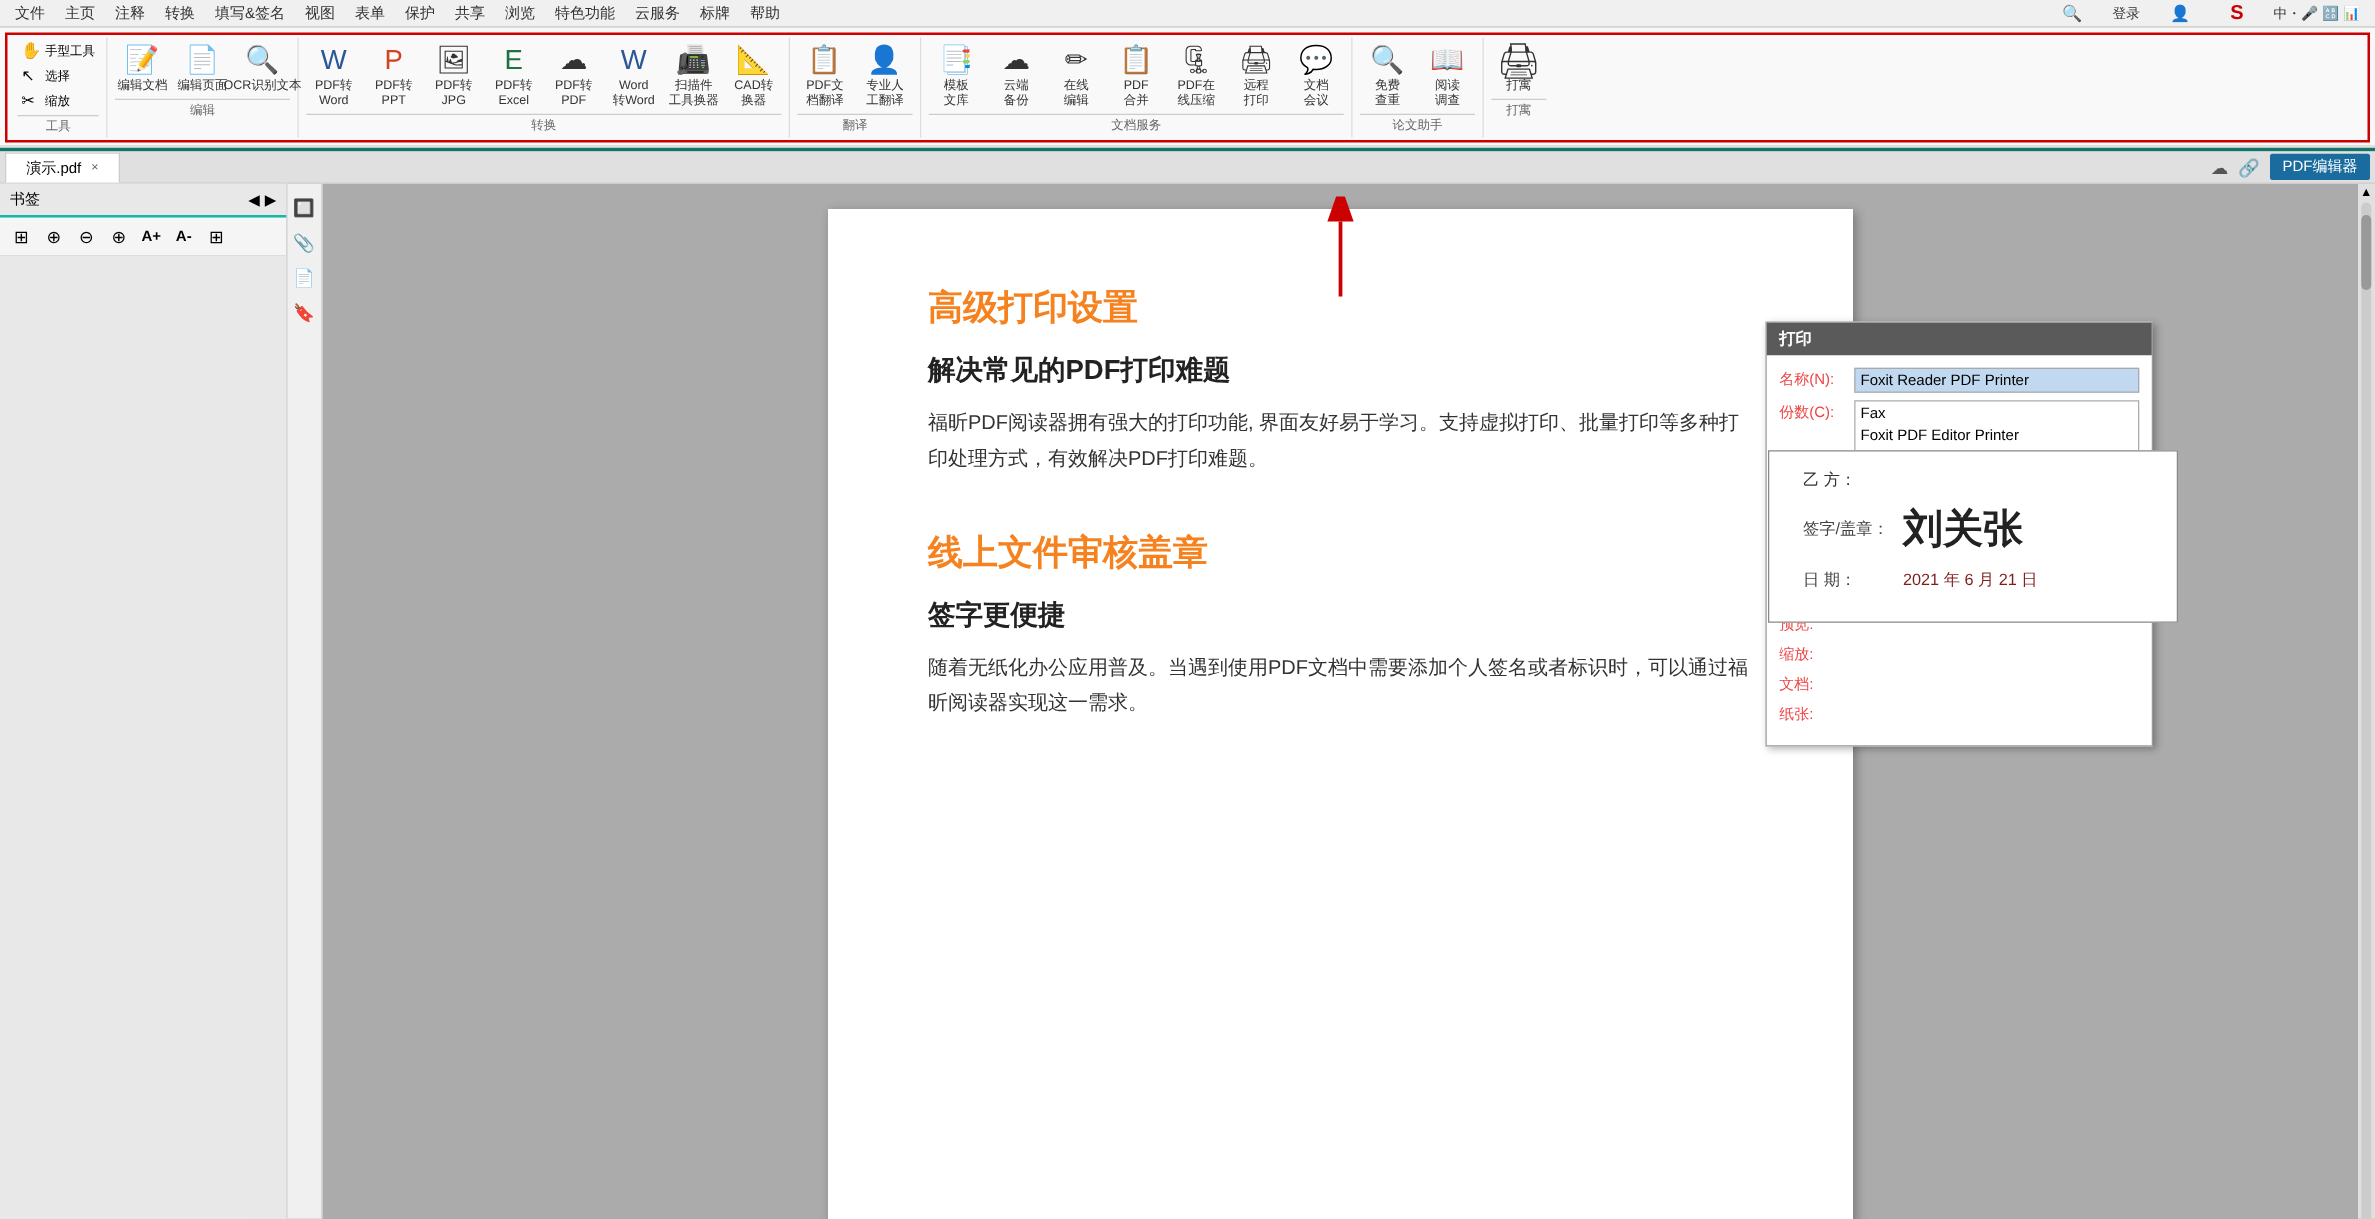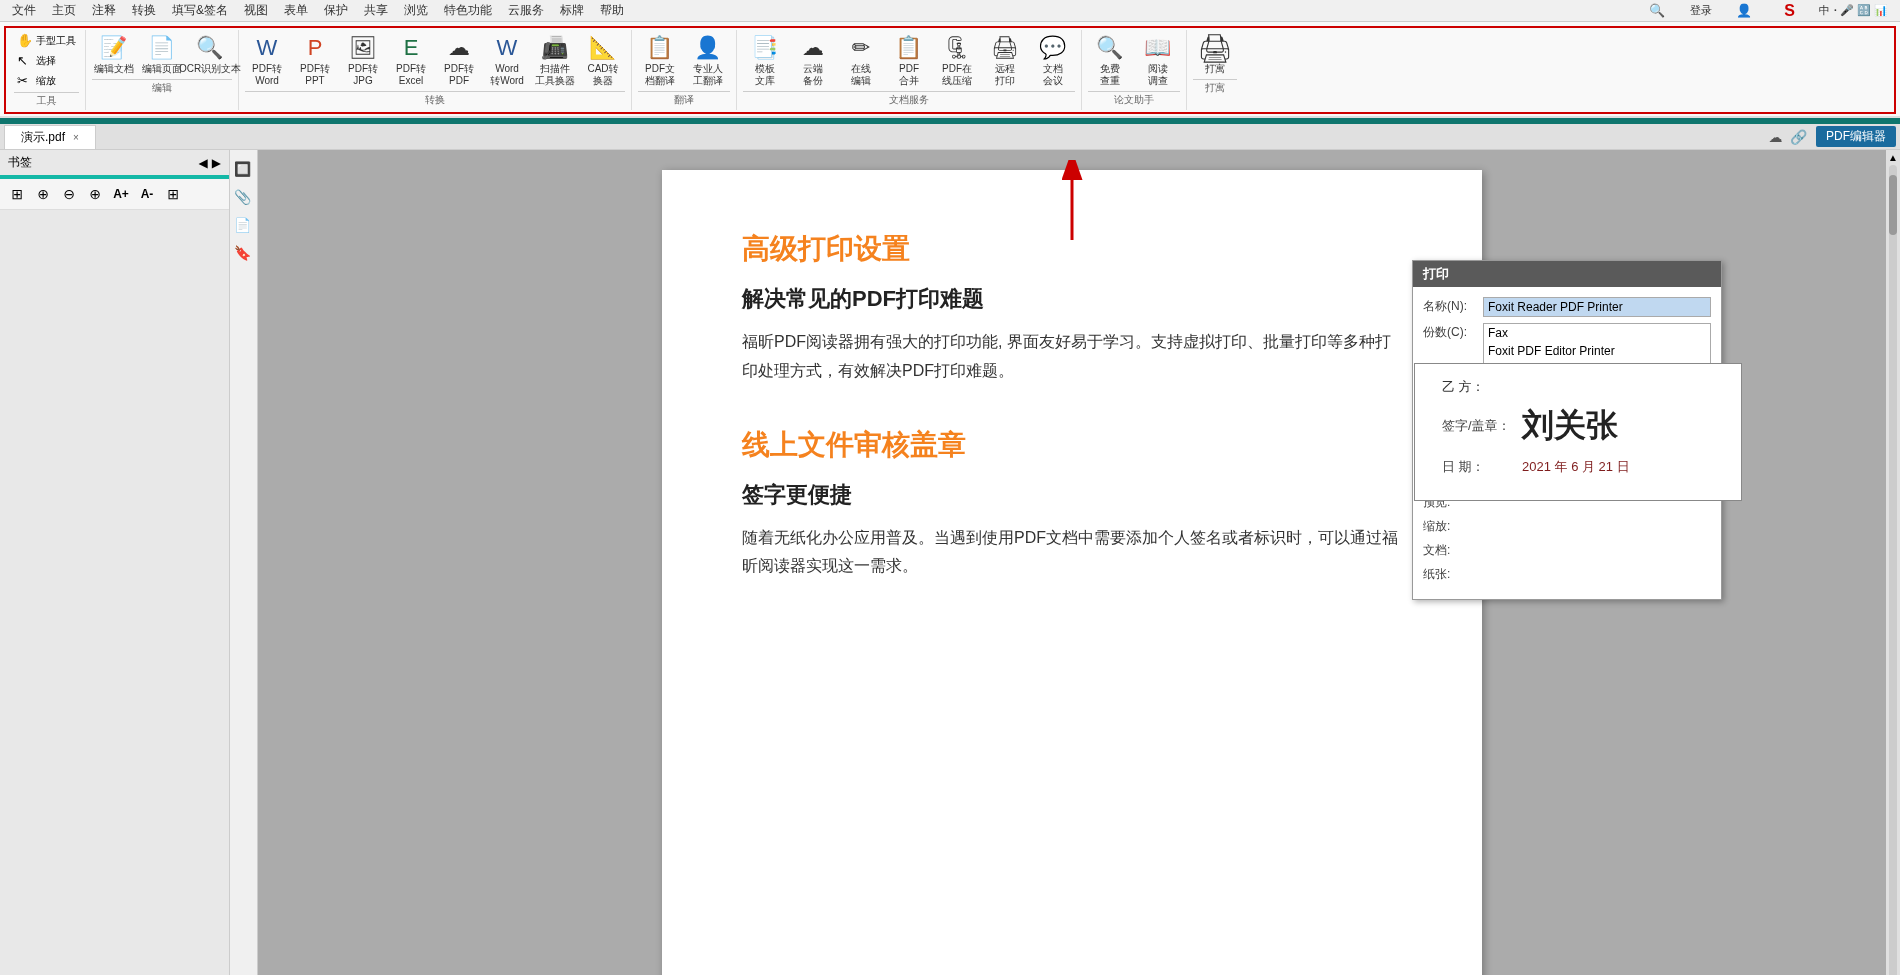--- a/index.html
+++ b/index.html
@@ -1,19 +1,19 @@
 <!DOCTYPE html>
 <html><head>
   <meta charset="utf-8">
   <style>
     * { margin: 0; padding: 0; box-sizing: border-box; }
     body { font-family: 'SimSun', 'Microsoft YaHei', sans-serif; background: #ababab; width: 1900px; height: 975px; overflow: hidden; position: relative; }
 
     
-    .top-bar { width: 100%; background: #4d7c0f; border-bottom: 6px solid #0f766e; }
+    .top-bar { width: 100%; background: #4d7c0f; border-bottom: 3px solid #0f766e; }
     .menu-bar { display: flex; align-items: center; height: 22px; background: #f0f0f0; border-bottom: 1px solid #ccc; padding: 0 4px; font-size: 12px; color: #333; }
     .menu-bar span { padding: 2px 8px; cursor: pointer; }
 
     .ribbon { background: #f9f9f9; border-bottom: 2px solid #e0e0e0; padding: 4px 4px 2px 4px; }
     .ribbon-section { display: flex; flex-direction: column; align-items: center; border-right: 1px solid #ddd; padding: 2px 6px; }
     .ribbon-section:last-child { border-right: none; }
     .ribbon-section .tools-row { display: flex; gap: 2px; align-items: flex-start; }
     .ribbon-btn { display: flex; flex-direction: column; align-items: center; justify-content: flex-start; width: 44px; font-size: 10px; color: #333; cursor: pointer; padding: 2px; border-radius: 2px; }
     .ribbon-btn .icon-box { width: 28px; height: 28px; display: flex; align-items: center; justify-content: center; font-size: 18px; }
     .ribbon-btn .btn-label { text-align: center; line-height: 1.2; font-size: 10px; margin-top: 1px; white-space: nowrap; }
@@ -27,21 +27,21 @@
     .tab.active { background: #fff; }
     .tab .close-btn { margin-left: 8px; font-size: 10px; color: #666; cursor: pointer; }
     .tab-right { margin-left: auto; display: flex; align-items: center; gap: 8px; font-size: 12px; color: #555; }
     .pdf-editor-btn { background: #1a6b9e; color: white; padding: 2px 10px; font-size: 12px; border-radius: 2px; }
 
     
     .main-layout { display: flex; height: calc(975px - 22px - 80px - 26px); }
 
     
     .sidebar { width: 230px; background: #f5f5f5; border-right: 1px solid #ccc; display: flex; flex-direction: column; }
-    .sidebar-header { display: flex; align-items: center; justify-content: space-between; padding: 4px 8px; background: #e8e8e8; border-bottom: 4px solid #14b8a6; font-size: 12px; }
+    .sidebar-header { display: flex; align-items: center; justify-content: space-between; padding: 4px 8px; background: #e8e8e8; border-bottom: 2px solid #14b8a6; font-size: 12px; }
     .sidebar-header-icons { display: flex; gap: 4px; }
     .sidebar-toolbar { display: flex; gap: 4px; padding: 4px 6px; border-bottom: 1px solid #ddd; flex-wrap: wrap; align-items: center; }
     .sidebar-tool-btn { width: 22px; height: 22px; display: flex; align-items: center; justify-content: center; font-size: 14px; cursor: pointer; border-radius: 2px; }
     .sidebar-content { flex: 1; overflow-y: auto; background: #e8e8e8; }
 
     
     .left-icons { width: 28px; background: #f0f0f0; border-right: 1px solid #ccc; display: flex; flex-direction: column; align-items: center; gap: 6px; padding: 8px 0; }
     .left-icon-btn { width: 22px; height: 22px; display: flex; align-items: center; justify-content: center; font-size: 14px; cursor: pointer; color: #555; }
 
     
@@ -51,21 +51,21 @@
     
     .section-title { font-size: 28px; color: #f5821e; font-weight: bold; margin-bottom: 16px; }
     .section-subtitle { font-size: 22px; font-weight: bold; color: #222; margin-bottom: 14px; }
     .section-body { font-size: 16px; color: #333; line-height: 1.8; margin-bottom: 30px; }
 
     
     .print-dialog { position: absolute; right: -320px; top: 30px; width: 310px; background: white; border: 1px solid #999; box-shadow: 2px 2px 6px rgba(0,0,0,0.3); font-size: 12px; }
     .print-dialog-header { background: #5a5a5a; color: white; padding: 4px 10px; font-size: 13px; font-weight: bold; }
     .print-dialog-body { padding: 10px; }
     .print-row { display: flex; margin-bottom: 6px; align-items: flex-start; }
-    .print-label { width: 60px; color: #404040; flex-shrink: 0; padding-top: 1px; }
+    .print-label { width: 60px; color: #ef4444; flex-shrink: 0; padding-top: 1px; }
     .print-field { flex: 1; }
     .print-input-selected { background: #c0d8f0; border: 1px solid #aaa; padding: 2px 4px; font-size: 12px; display: block; width: 100%; }
     .print-list { border: 1px solid #aaa; font-size: 12px; }
     .print-list-item { padding: 2px 4px; cursor: pointer; }
     .print-list-item.selected { background: #3a7fc1; color: white; }
 
     
     .signature-area { position: absolute; right: -340px; bottom: 80px; width: 328px; background: white; border: 1px solid #888; padding: 14px 27px; }
     .sig-row { display: flex; align-items: center; margin-bottom: 10px; font-size: 13px; }
     .sig-label { width: 80px; color: #444; }

